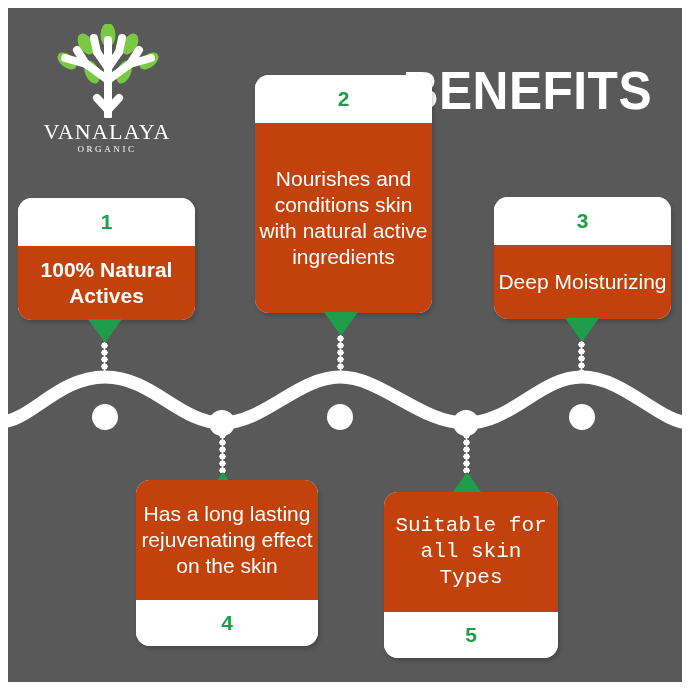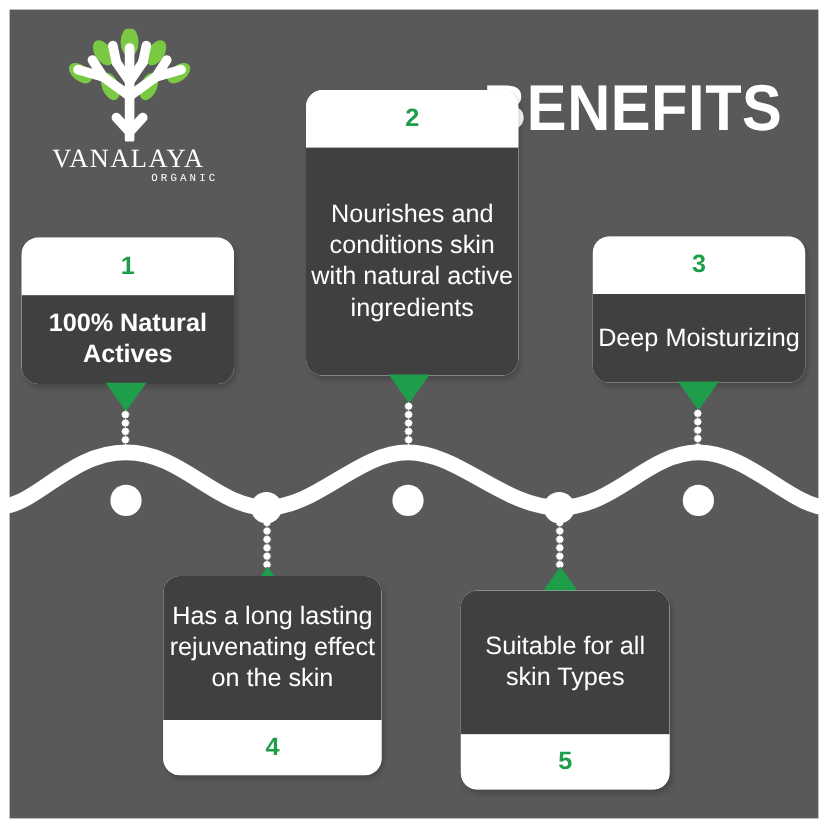--- a/index.html
+++ b/index.html
@@ -29,22 +29,22 @@
   }
   #logo-mark{position:absolute;left:18px;top:0px;width:116px;height:94px;}
   #logo-word{
     position:absolute;left:0;top:96px;width:150px;
     text-align:center;color:#ffffff;
     font-family:"Liberation Serif", serif;
     font-size:22px;letter-spacing:1.2px;line-height:24px;
   }
   #logo-sub{
     position:absolute;left:0;top:120px;width:150px;
-    text-align:right;color:#ffffff;
-    font-family:Liberation Mono, monospace;
+    text-align:center;color:#ffffff;
+    font-family:Liberation Serif, serif;
     font-size:9px;letter-spacing:2.6px;line-height:10px;
   }
   
   #title{
     position:absolute;right:38px;top:62px;
     color:#ffffff;
     font-family:"Liberation Sans Narrow","Liberation Sans",sans-serif;
     font-size:54px;font-weight:bold;
     letter-spacing:0.5px;line-height:56px;
     transform:scaleX(0.92);transform-origin:right center;
@@ -59,21 +59,21 @@
     background:#ffffff;
   }
   .num-band{
     background:#ffffff;
     color:#1E9E4A;
     font-size:21px;font-weight:bold;
     text-align:center;
     display:flex;align-items:center;justify-content:center;
   }
   .body-band{
-    background:#404040;
+    background:#c2410c;
     color:#ffffff;
     display:flex;align-items:center;justify-content:center;
     text-align:center;
     font-size:21px;line-height:26px;
     padding:0 0;
     box-sizing:border-box;
   }
   
   .tri-down{
     position:absolute;
@@ -186,17 +186,17 @@
   <div class="beads" style="left:219px;top:432px;height:41px;"></div>
   <div class="tri-up" style="left:206px;top:472px;"></div>
   <div class="card" style="left:136px;top:480px;width:182px;height:166px;">
     <div class="body-band" style="height:120px;">Has a long lasting rejuvenating effect on the skin</div>
     <div class="num-band" style="height:46px;">4</div>
   </div>
 
   <div class="beads" style="left:463px;top:432px;height:41px;"></div>
   <div class="tri-up" style="left:450px;top:472px;"></div>
   <div class="card" style="left:384px;top:492px;width:174px;height:166px;">
-    <div class="body-band" style="height:120px;">Suitable for all skin Types</div>
+    <div class="body-band" style="height:120px;font-family:Liberation Mono, monospace;">Suitable for all skin Types</div>
     <div class="num-band" style="height:46px;">5</div>
   </div>
 
 </div>
 
 </body></html>

